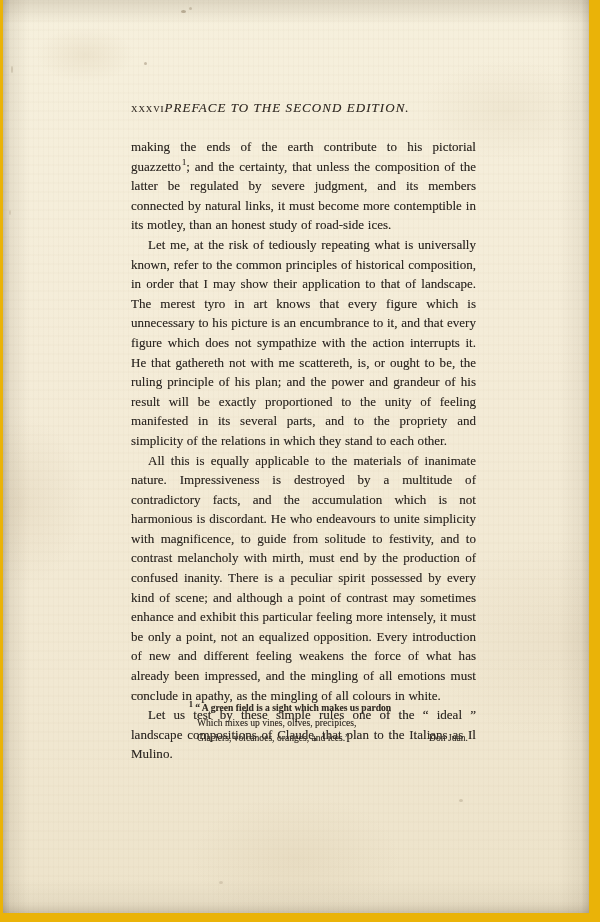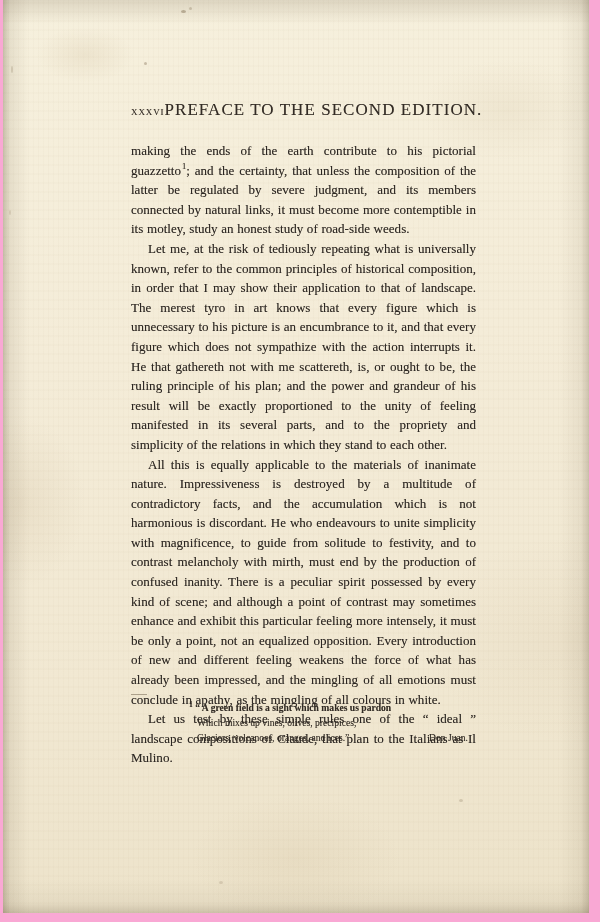--- a/index.html
+++ b/index.html
@@ -12,21 +12,21 @@
     height: 922px;
     overflow: hidden;
     font-family: "Liberation Serif", serif;
   }
 
   
   #scan {
     position: relative;
     width: 600px;
     height: 922px;
-    background: #f9a8d4;
+    background: #eab308;
     overflow: hidden;
   }
 
   
   #paper {
     position: absolute;
     left: 3px;
     top: 0px;
     width: 586px;
     height: 913px;
@@ -91,25 +91,26 @@
   .folio {
     font-size: 12.5px;
     letter-spacing: 0.9px;
     font-variant: small-caps;
     text-transform: lowercase;
     white-space: nowrap;
   }
   .head-title {
     flex: 1;
     text-align: left;
-    font-size: 17px;
+    font-size: 13px;
     letter-spacing: 1.05px;
     text-transform: uppercase;
     padding-right: 18px;
     white-space: nowrap;
+    font-style: italic;
   }
 
   p.body {
     margin: 0;
     font-size: 13.05px;
     line-height: 19.6px;
     text-align: justify;
     text-justify: inter-word;
     text-indent: 17px;
     color: #2c2723;
@@ -185,21 +186,21 @@
     <div class="speck" style="left:216px; top:881px; width:4px; height:3px; opacity:.20;"></div>
     <div class="speck" style="left:326px; top:706px; width:3px; height:2px; opacity:.20;"></div>
 
     <div id="textblock">
 
       <div class="running-head">
         <span class="folio">xxxvi</span>
         <span class="head-title">PREFACE TO THE SECOND EDITION.</span>
       </div>
 
-      <p class="body noindent"><span>making the ends of the earth contribute to his pictorial guazzetto</span><sup class="fn">1</sup><span>; and the certainty, that unless the composition of the latter be regulated by severe judgment, and its members connected by natural links, it must become more contemptible in its motley, study an honest study of road-side weeds.</span></p>
+      <p class="body noindent"><span>making the ends of the earth contribute to his pictorial guazzetto</span><sup class="fn">1</sup><span>; and the certainty, that unless the composition of the latter be regulated by severe judgment, and its members connected by natural links, it must become more contemptible in its motley, than an honest study of road-side ices.</span></p>
 
       <p class="body">Let me, at the risk of tediously repeating what is universally known, refer to the common principles of historical composition, in order that I may show their application to that of landscape.  The merest tyro in art knows that every figure which is unnecessary to his picture is an encumbrance to it, and that every figure which does not sympathize with the action interrupts it.  He that gathereth not with me scattereth, is, or ought to be, the ruling principle of his plan; and the power and grandeur of his result will be exactly proportioned to the unity of feeling manifested in its several parts, and to the propriety and simplicity of the relations in which they stand to each other.</p>
 
       <p class="body">All this is equally applicable to the materials of inanimate nature. Impressiveness is destroyed by a multitude of contradictory facts, and the accumulation which is not harmonious is discordant.  He who endeavours to unite simplicity with magnificence, to guide from solitude to festivity, and to contrast melancholy with mirth, must end by the production of confused inanity.  There is a peculiar spirit possessed by every kind of scene; and although a point of contrast may sometimes enhance and exhibit this particular feeling more intensely, it must be only a point, not an equalized opposition.  Every introduction of new and different feeling weakens the force of what has already been impressed, and the mingling of all emotions must conclude in apathy, as the mingling of all colours in white.</p>
 
       <p class="body">Let us test by these simple rules one of the “ ideal ” landscape compositions of Claude, that plan to the Italians as Il Mulino.</p>
 
     </div>
 
     <div id="footnote">

